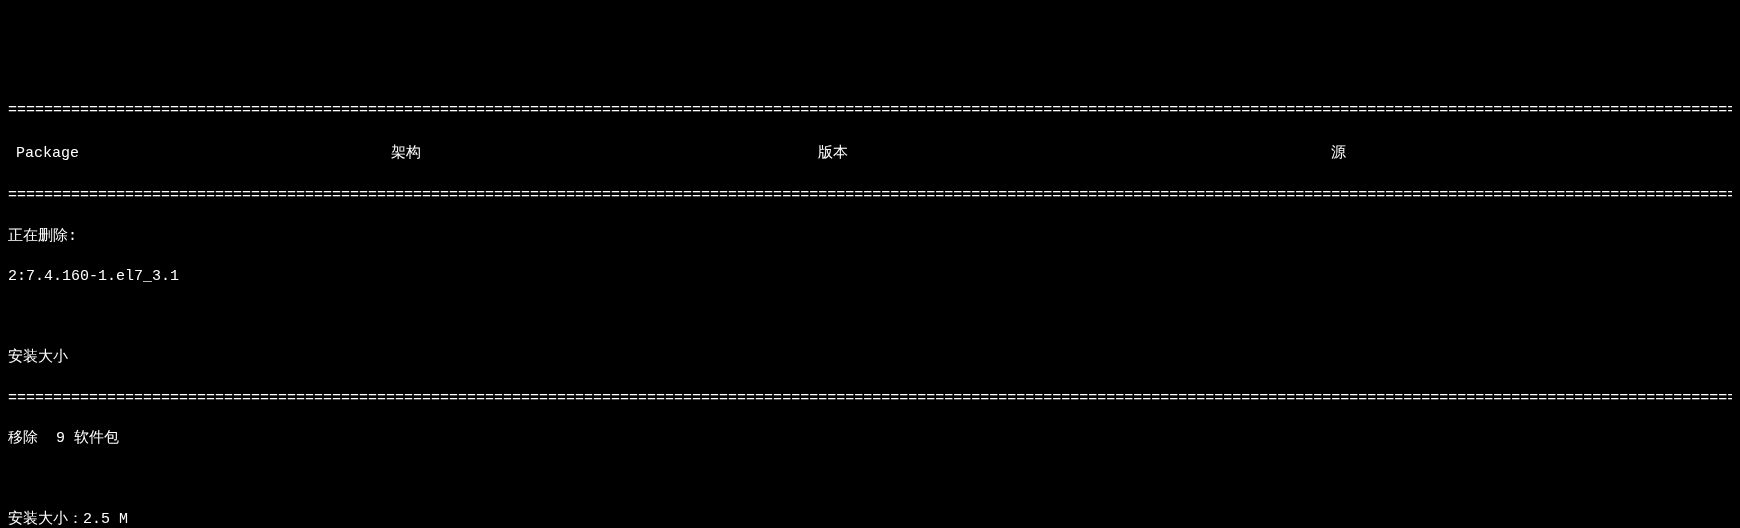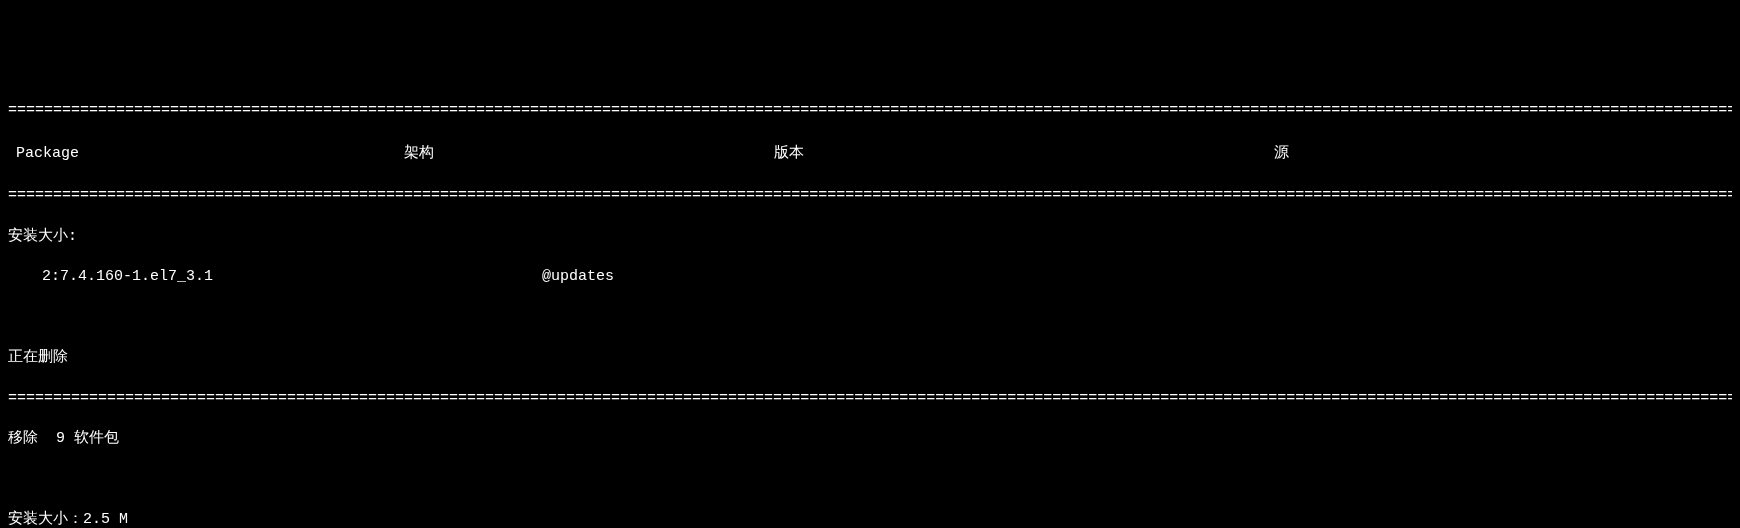--- a/index.html
+++ b/index.html
@@ -22,51 +22,52 @@
       padding: 0 8px;
     }
     .divider-double {
       overflow: hidden;
       width: 100%;
       letter-spacing: 0;
     }
     .header-row {
       display: flex;
       padding: 2px 0;
+      gap: 13px;
     }
     .col-package { width: 370px; padding-left: 8px; }
-    .col-arch { width: 370px; margin-left: 26px; }
-    .col-version { width: 500px; }
+    .col-arch { width: 370px; }
+    .col-version { width: 500px; margin-left: 44px; }
     .col-source { flex: 1; }
     .pkg-row {
       display: flex;
     }
     .pkg-name { width: 370px; padding-left: 8px; }
     .pkg-arch { width: 370px; }
-    .pkg-version { width: 500px; margin-left: 34px; }
+    .pkg-version { width: 500px; }
     .pkg-source { flex: 1; }
     .line { display: block; }
   </style>
 </head>
 <body>
 
 
 
 <div class="terminal">
 <span class="divider-double line">================================================================================================================================================================================================</span>
 <div class="header-row">
 <span class="col-package">Package</span><span class="col-arch">架构</span><span class="col-version">版本</span><span class="col-source">源</span>
 </div>
 <span class="divider-double line">================================================================================================================================================================================================</span>
-<span class="line">安装大小:</span>
+<span class="line">正在删除:</span>
 <div class="pkg-row">
-<span class="pkg-version">2:7.4.160-1.el7_3.1</span><span class="pkg-source">@updates</span>
+<span class="pkg-version">2:7.4.160-1.el7_3.1</span>
 </div>
 <span class="line"> </span>
-<span class="line">正在删除</span>
+<span class="line">安装大小</span>
 <span class="divider-double line">================================================================================================================================================================================================</span>
 <span class="line">移除  9 软件包</span>
 <span class="line"> </span>
 <span class="line">安装大小：2.5 M</span>
 
 
 
 
 
 

